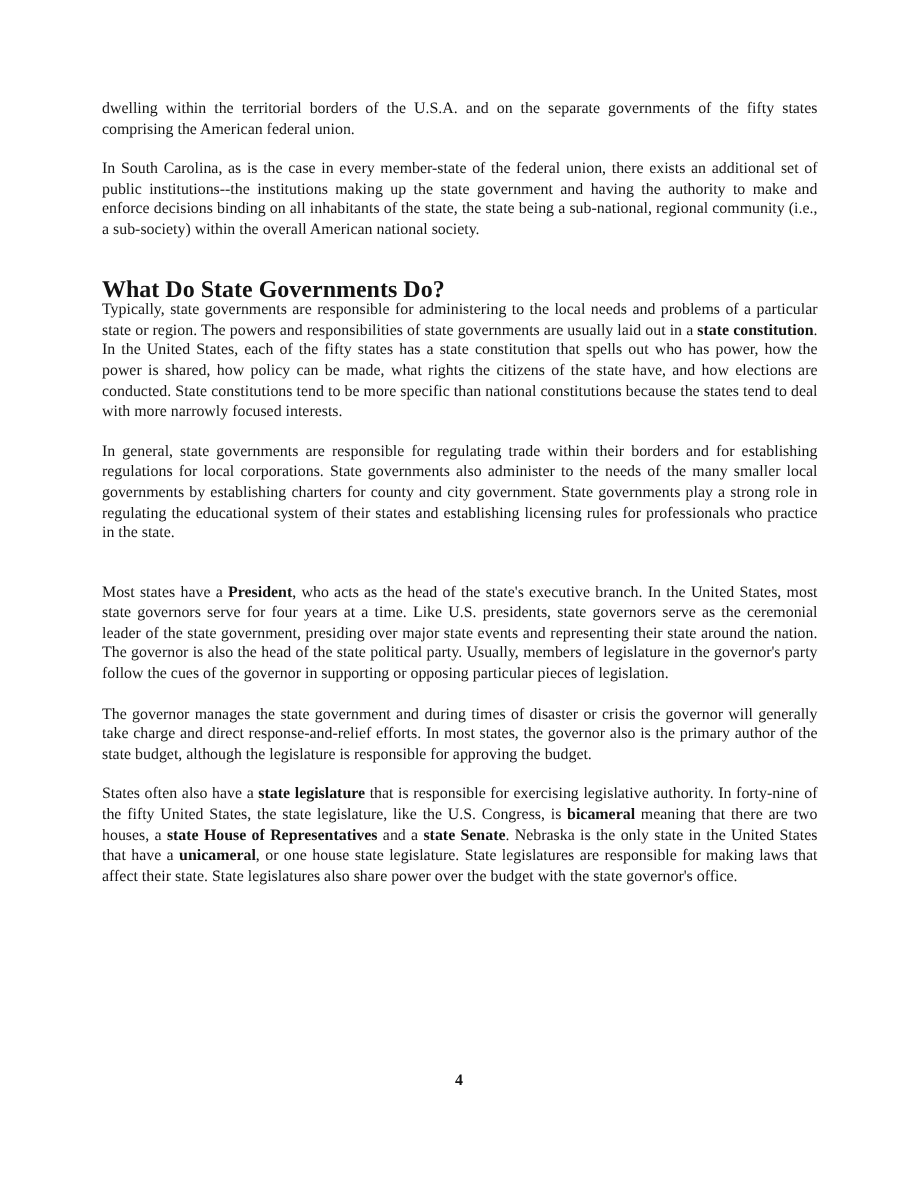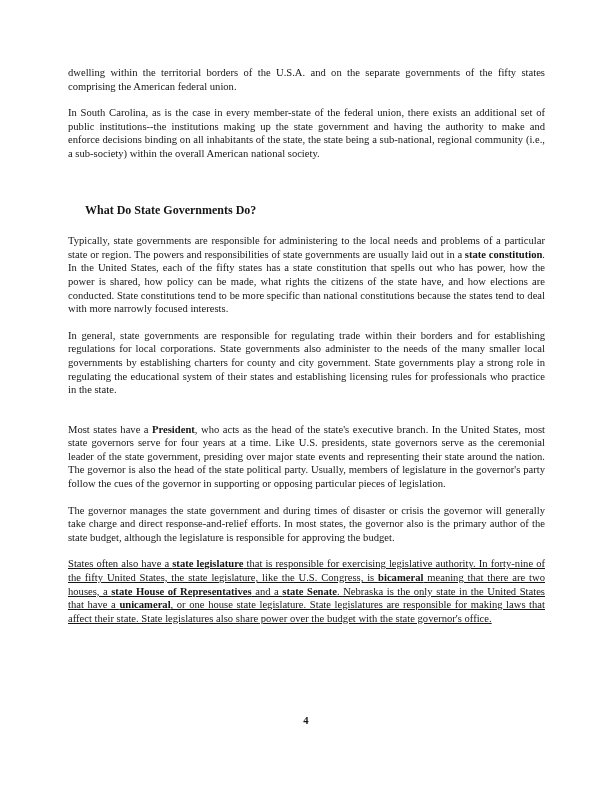--- a/index.html
+++ b/index.html
@@ -35,26 +35,25 @@
     font-size: 10.6px;
     line-height: 13.6px;
     text-align: justify;
     text-justify: inter-word;
     -webkit-hyphens: none;
     hyphens: none;
     white-space: normal;
   }
   p.para.last {
     margin-bottom: 0;
-    text-decoration: underline;
   }
   h2.heading {
-    margin: 17px;
+    margin: 0;
     padding: 0;
-    font-size: 12px;
+    font-size: 16px;
     line-height: 13.6px;
     font-weight: bold;
     text-align: left;
   }
   .sec-gap {
     height: 13px;
   }
   strong.bold {
     font-weight: bold;
   }

